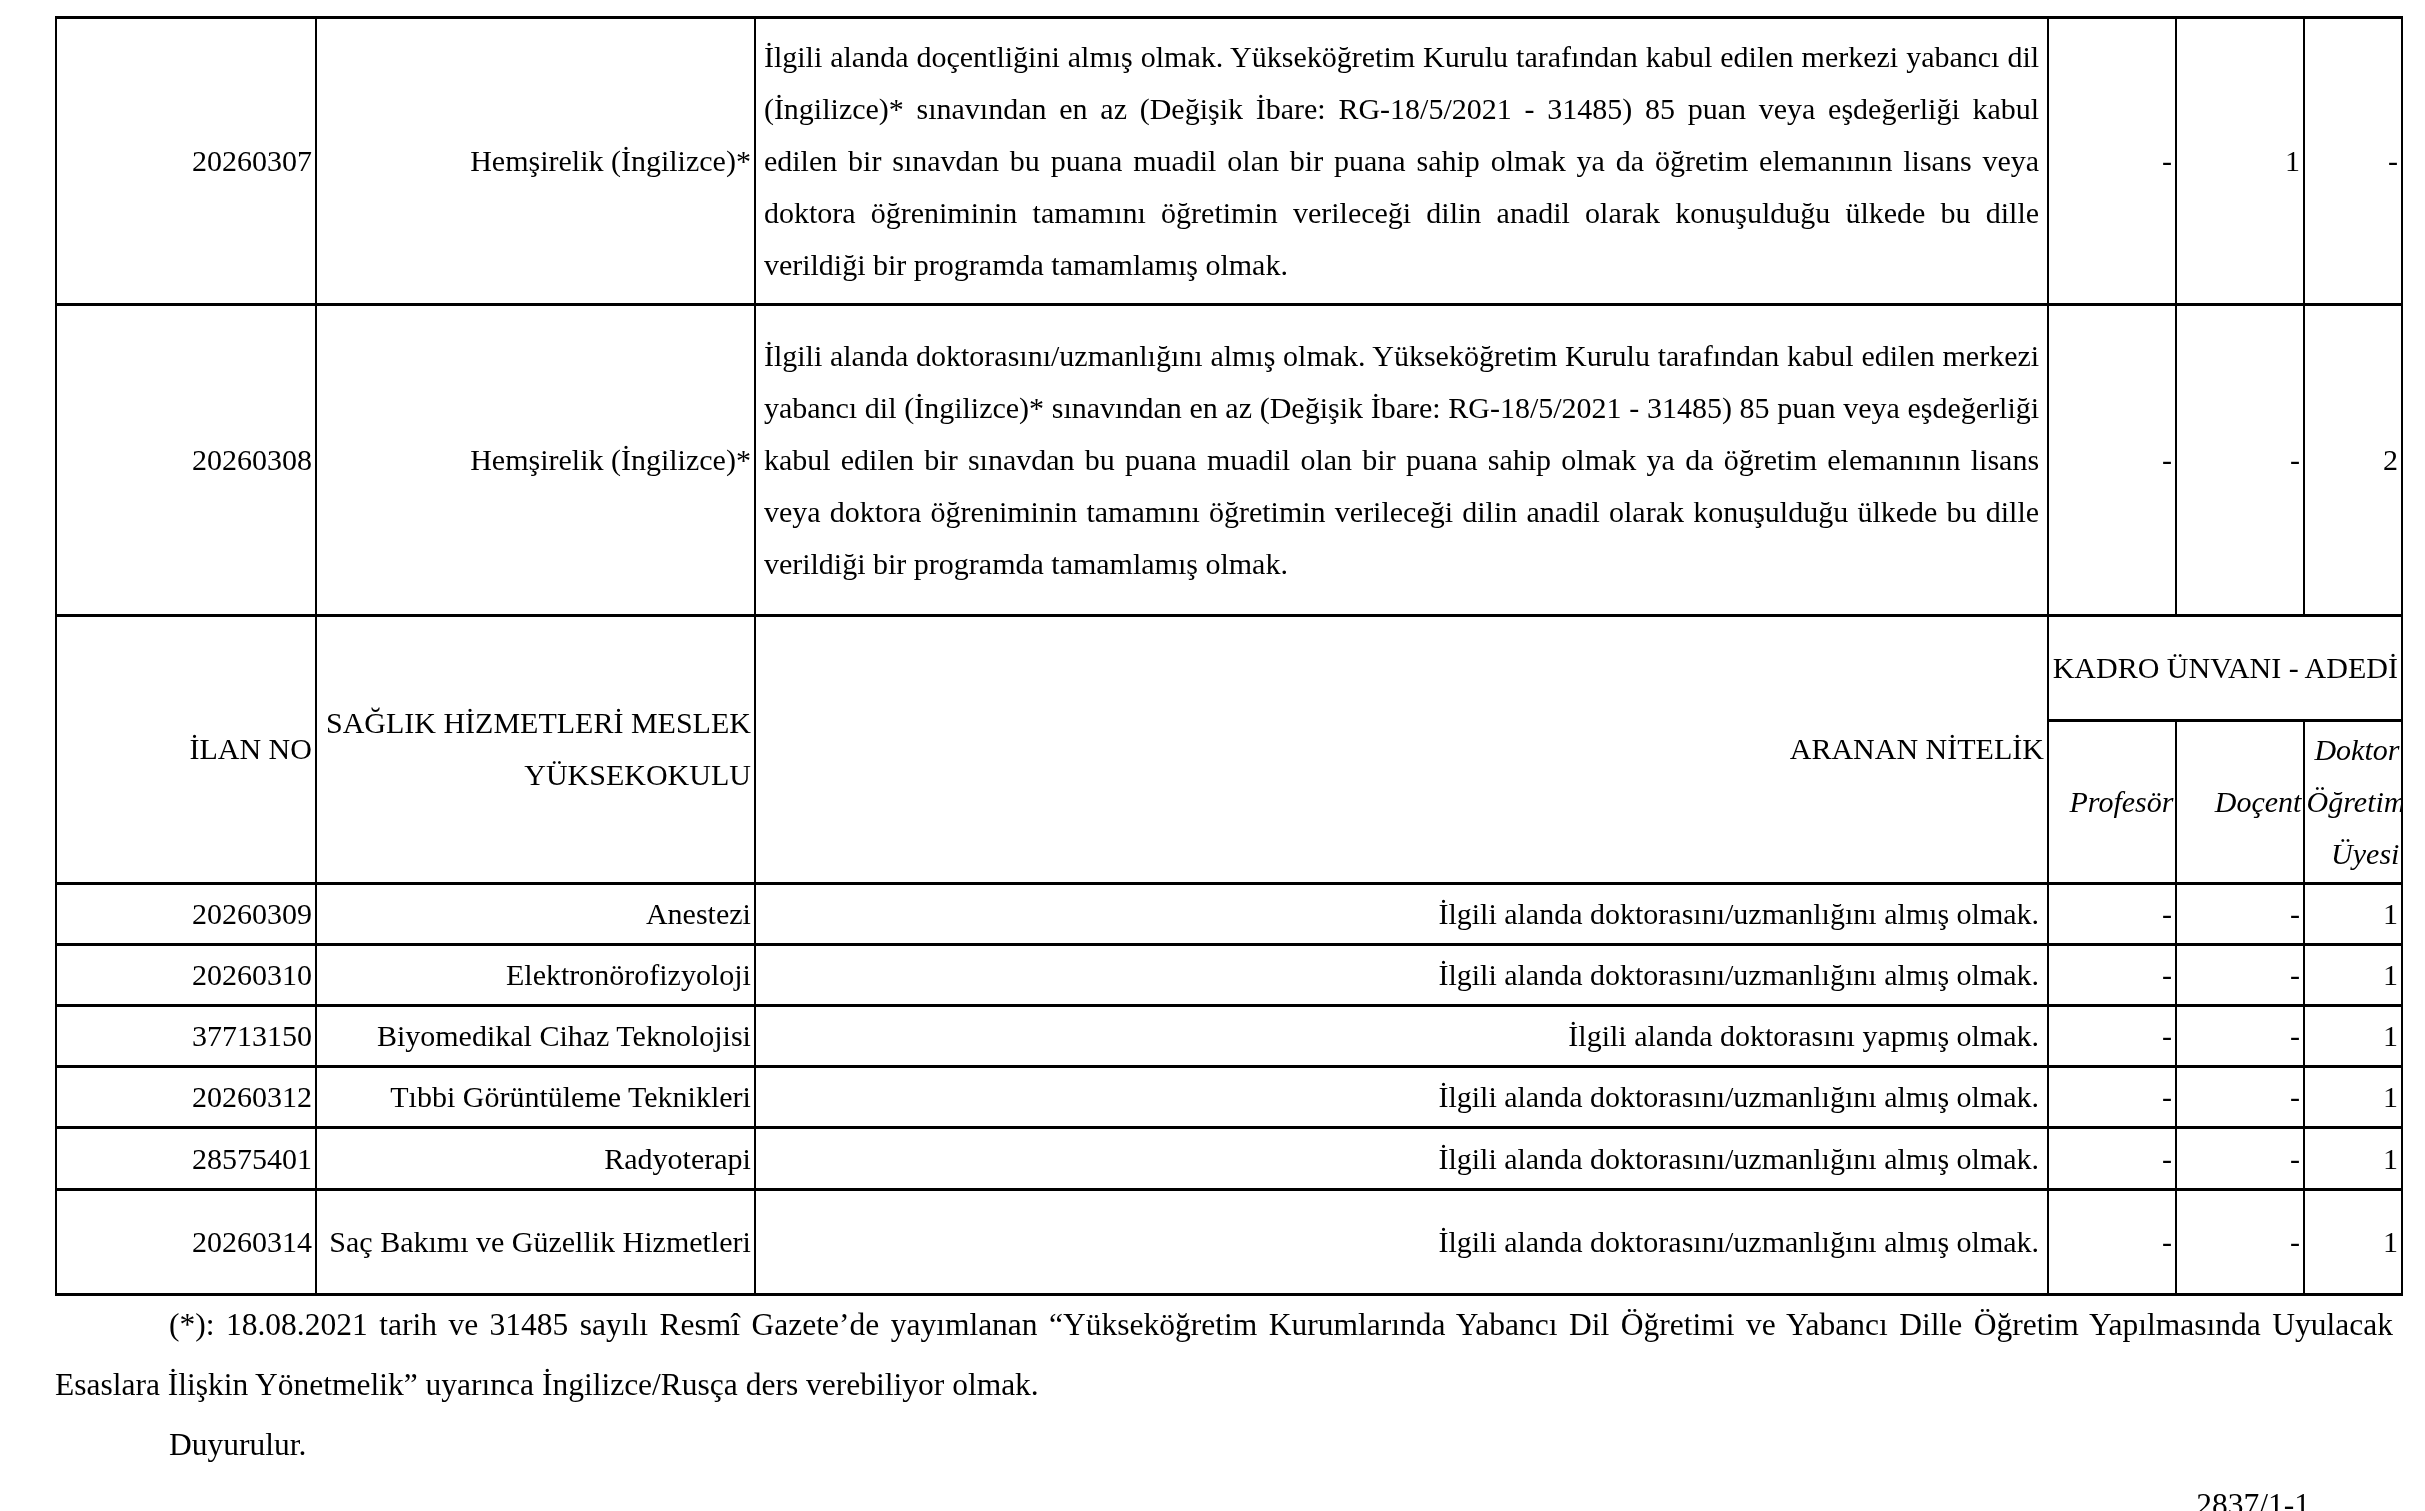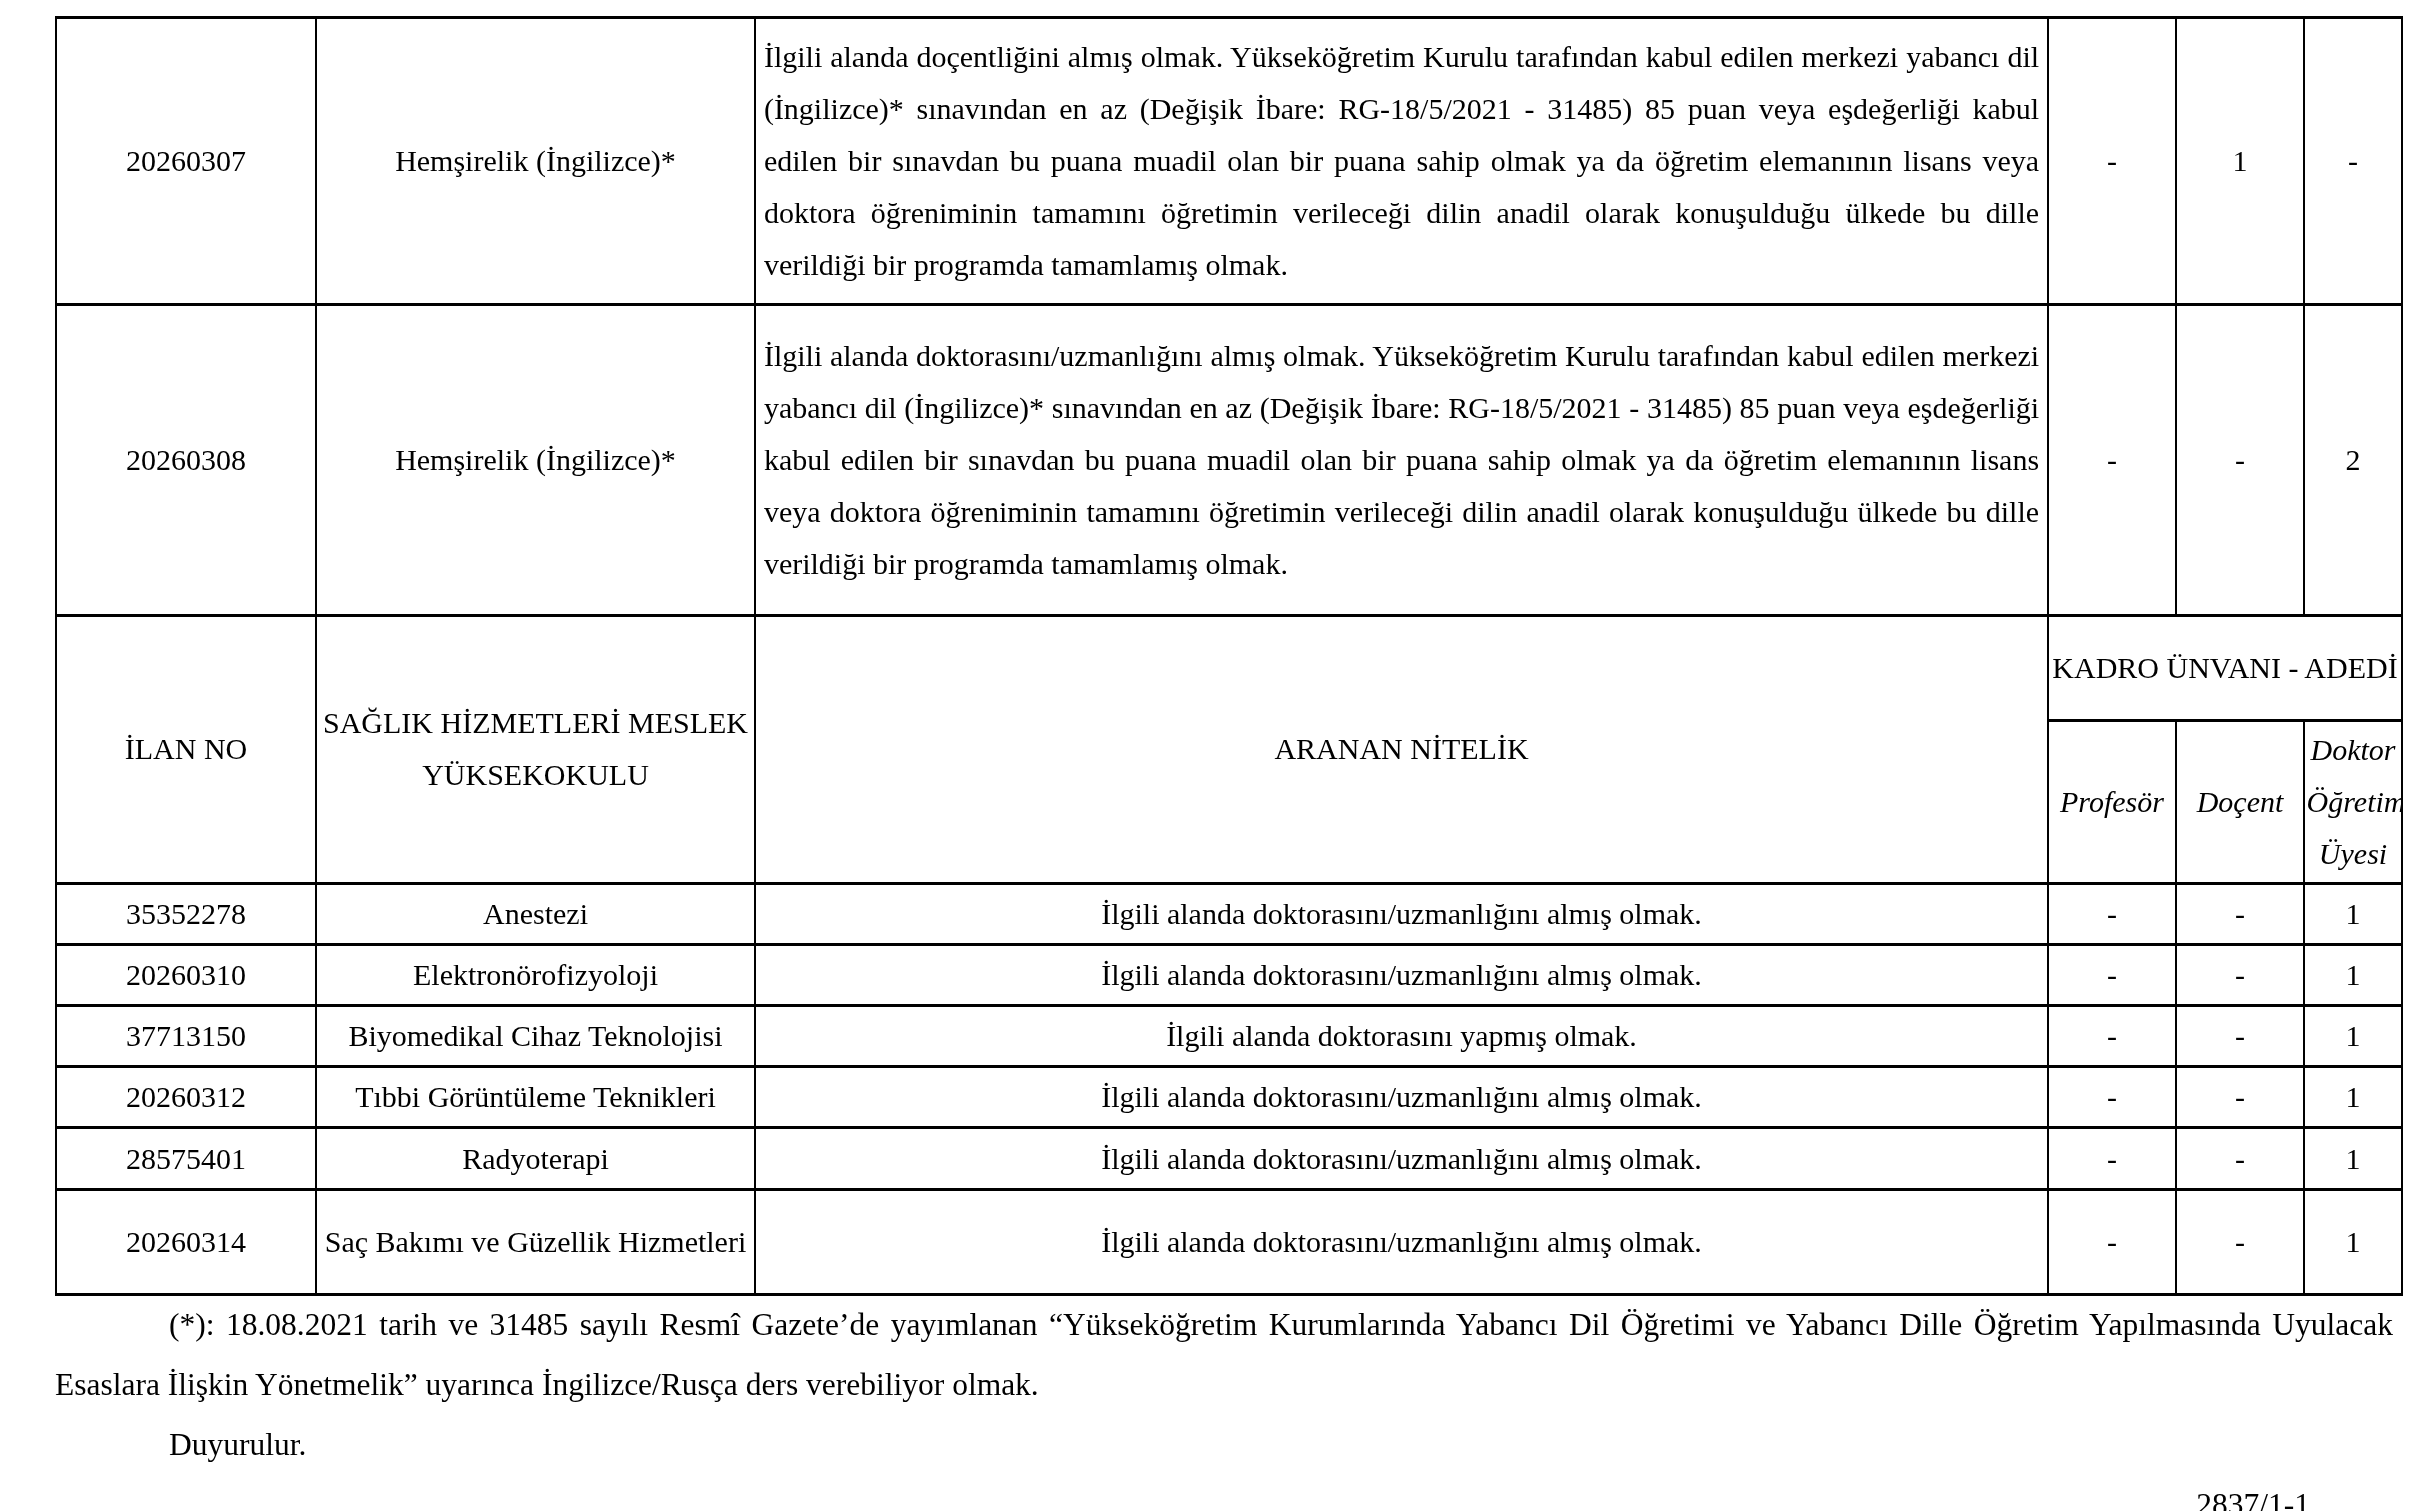--- a/index.html
+++ b/index.html
@@ -17,21 +17,21 @@
     border-collapse:collapse;
     table-layout:fixed;
     font-size:30px;
   }
   table.ilan td{
     border-left:2.4px solid #000;
     border-right:2.4px solid #000;
     border-top:3.9px solid #000;
     border-bottom:3.9px solid #000;
     vertical-align:middle;
-    text-align:center;
+    text-align:right;
     overflow:hidden;
   }
   td.nitelik{
     text-align:left;
     padding:3.1px 7.9px;
     line-height:52px;
   }
   td.nitelik.just{ text-align:justify; }
   td.center{ padding:0 3.1px; line-height:52px; }
   td.subhdr{ padding:0 1.6px; line-height:52px;font-style:italic; }
@@ -103,21 +103,21 @@
       <td class="center hdrtext" rowspan="2">ARANAN NİTELİK</td>
       <td class="center hdrtext" colspan="3">KADRO ÜNVANI - ADEDİ</td>
     </tr>
     <tr class="r-hdr2">
       <td class="subhdr">Profesör</td>
       <td class="subhdr">Doçent</td>
       <td class="subhdr">Doktor Öğretim Üyesi</td>
     </tr>
 
     <tr class="r-s">
-      <td class="center">35352278</td>
+      <td class="center">20260309</td>
       <td class="center">Anestezi</td>
       <td class="nitelik">İlgili alanda doktorasını/uzmanlığını almış olmak.</td>
       <td class="center">-</td>
       <td class="center">-</td>
       <td class="center">1</td>
     </tr>
     <tr class="r-s">
       <td class="center">20260310</td>
       <td class="center">Elektronörofizyoloji</td>
       <td class="nitelik">İlgili alanda doktorasını/uzmanlığını almış olmak.</td>

